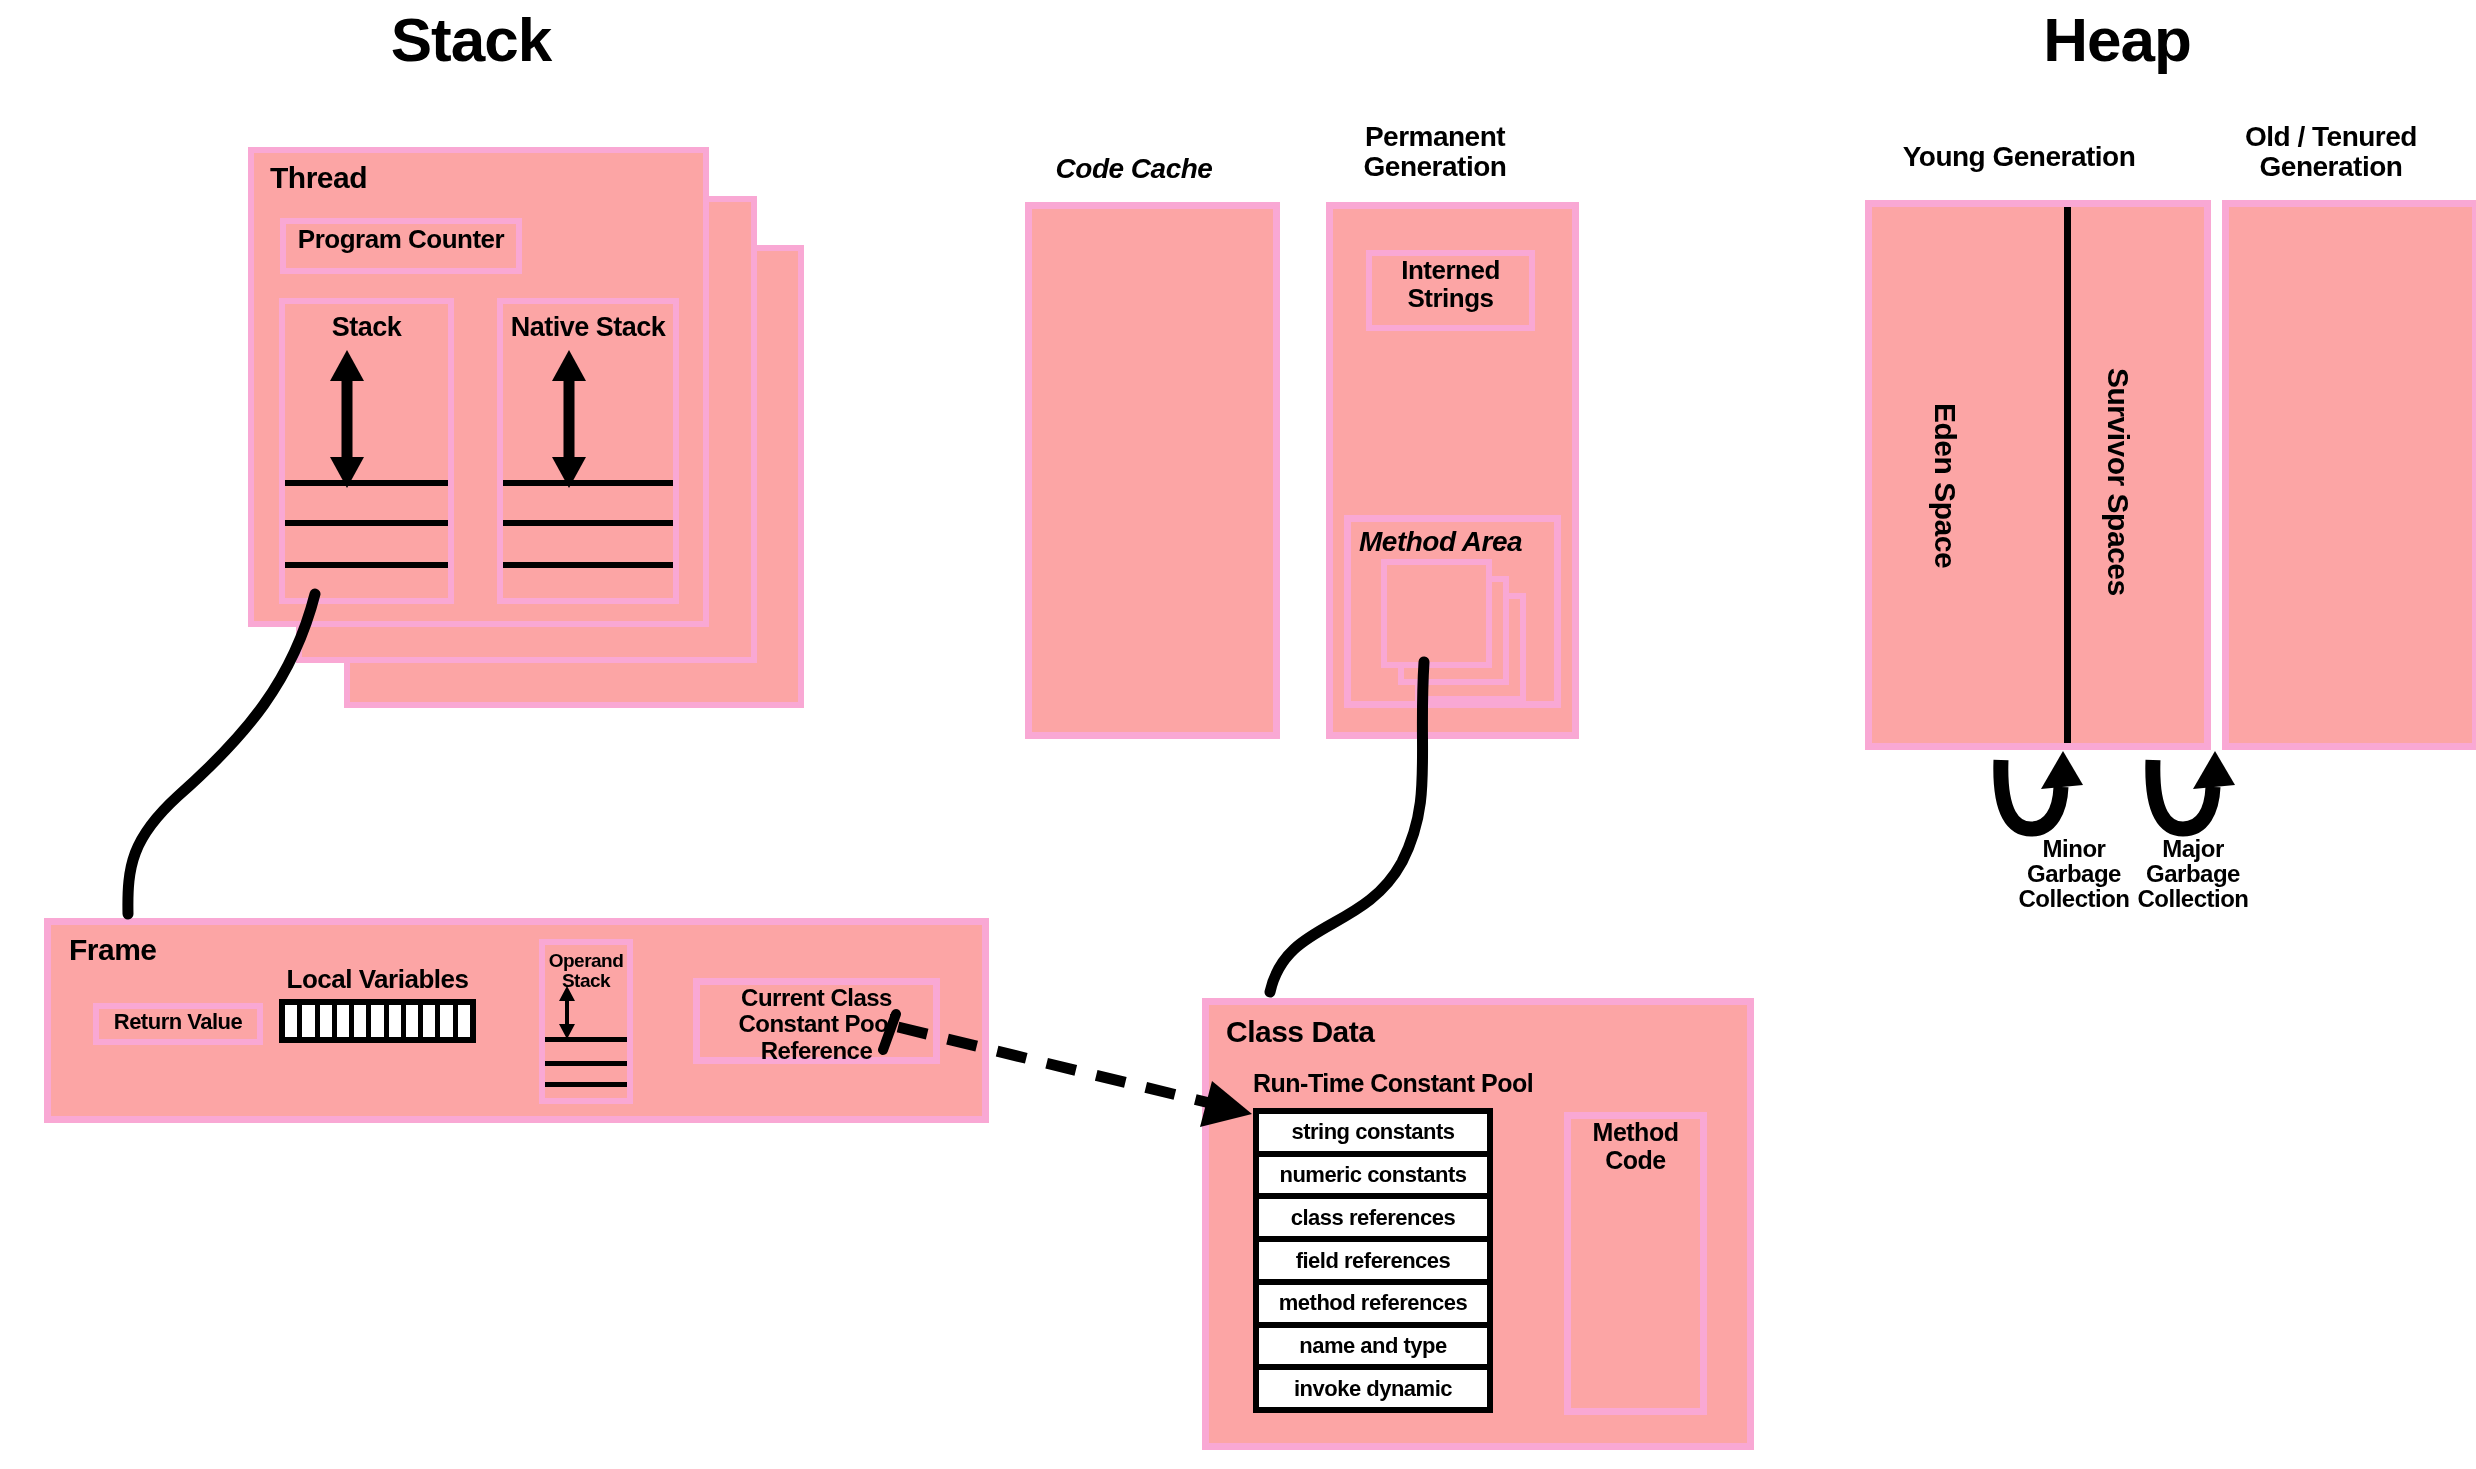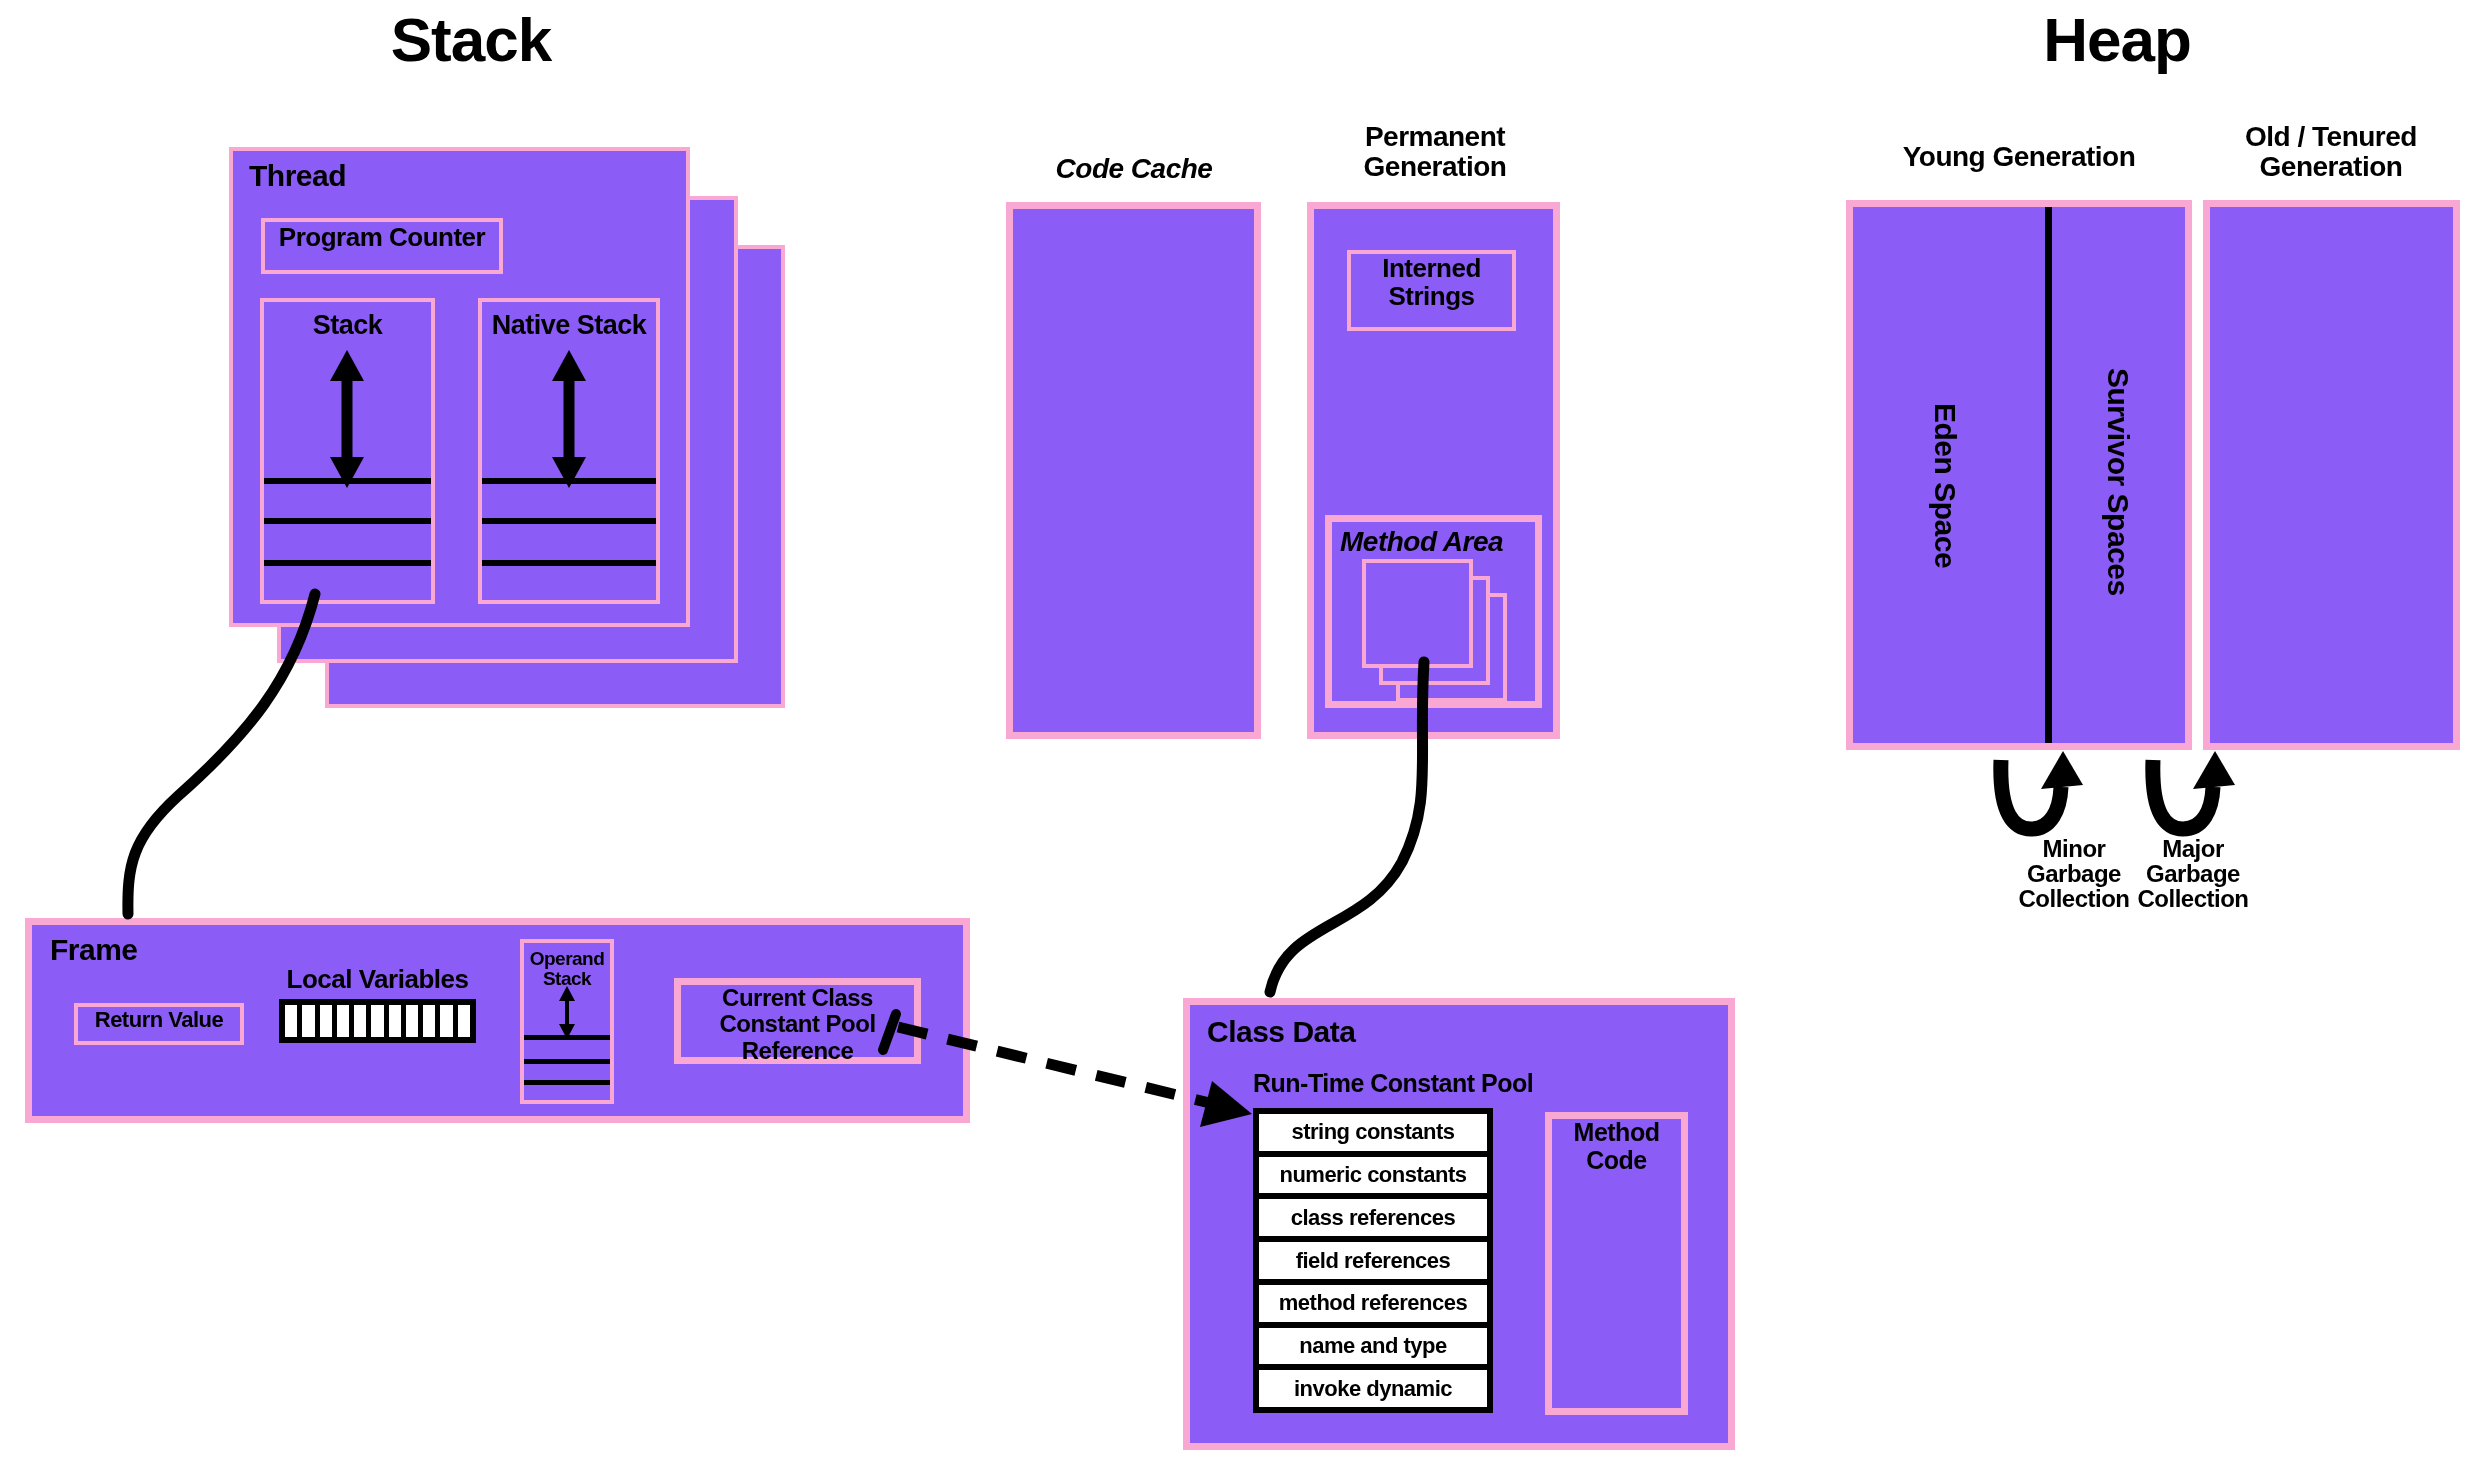--- a/index.html
+++ b/index.html
@@ -1,20 +1,20 @@
 <!DOCTYPE html>
 <html><head>
 <meta charset="utf-8">
 <style>
   * { margin:0; padding:0; box-sizing:border-box; }
   html,body { background:#ffffff; }
   body { font-family:"Liberation Sans", sans-serif; font-weight:bold; color:#000; }
   #canvas { position:relative; width:2476px; height:1469px; background:#fff; overflow:hidden;padding-left:18px; }
   .abs { position:absolute; }
-  .box { position:absolute; background:#8b5cf6; border:4px solid #f9a8d4; }
+  .box { position:absolute; background:#fca5a5; border:6px solid #f9a8d4;margin-left:19px; }
   .b7 { border-width:7px; }
   .title { position:absolute; font-size:62px; letter-spacing:-1px; text-align:center; white-space:nowrap; }
   .seclabel { position:absolute; font-size:28px; letter-spacing:-0.5px; text-align:center; line-height:1.07; }
   .boxlabel { position:absolute; font-size:27px; letter-spacing:-0.5px; }
   .center { display:flex; align-items:flex-start; justify-content:center; text-align:center; }
   .hline { position:absolute; left:0; right:0; height:6px; background:#000; }
   .vtext { position:absolute; writing-mode:vertical-rl; font-size:30px; letter-spacing:-0.5px; white-space:nowrap; text-align:center; }
   .comb { position:absolute; border:6px solid #000; background:#000; display:flex; gap:5px; }
   .comb > div { flex:1; background:#fff; }
   .pool { position:absolute; border:6px solid #000; background:#000; display:flex; flex-direction:column; gap:6px; }

